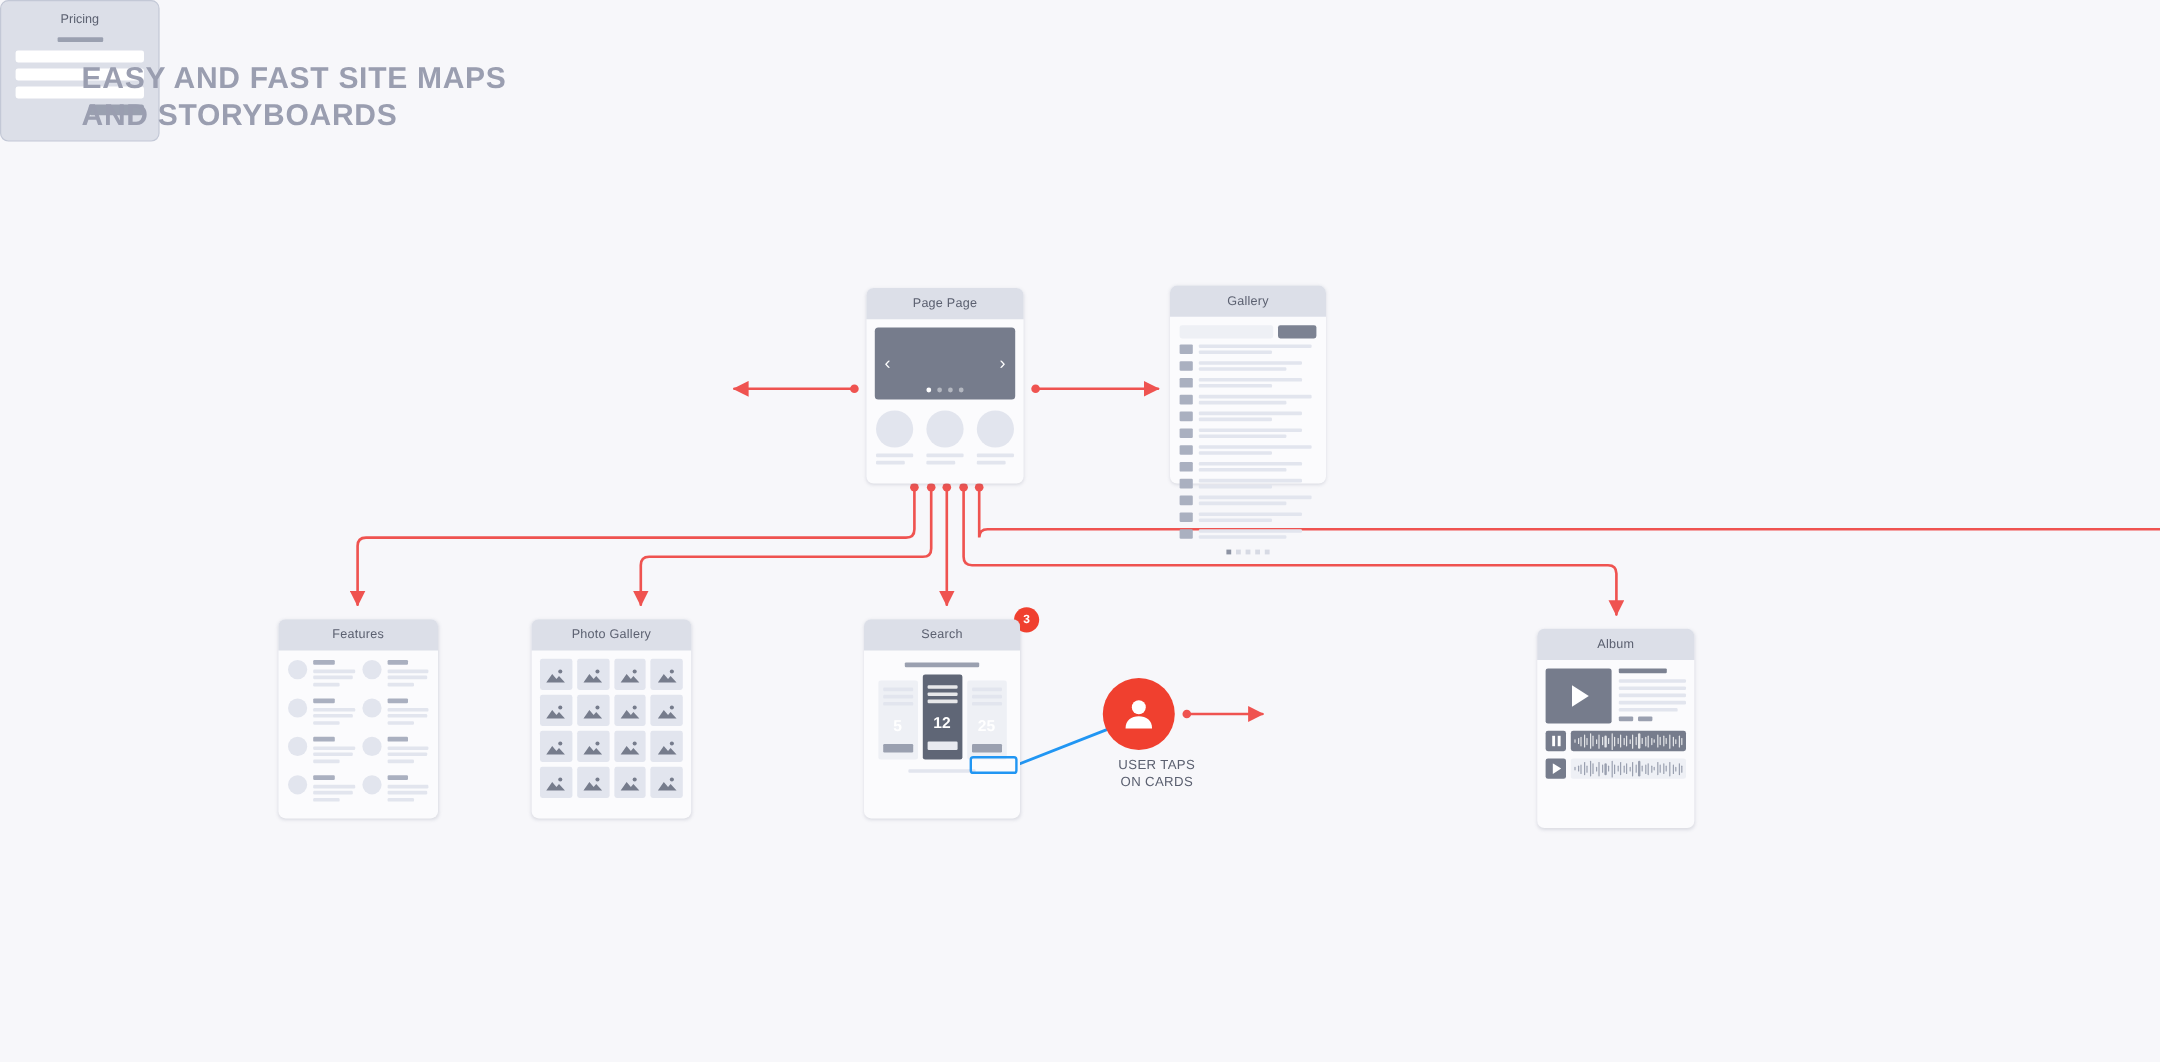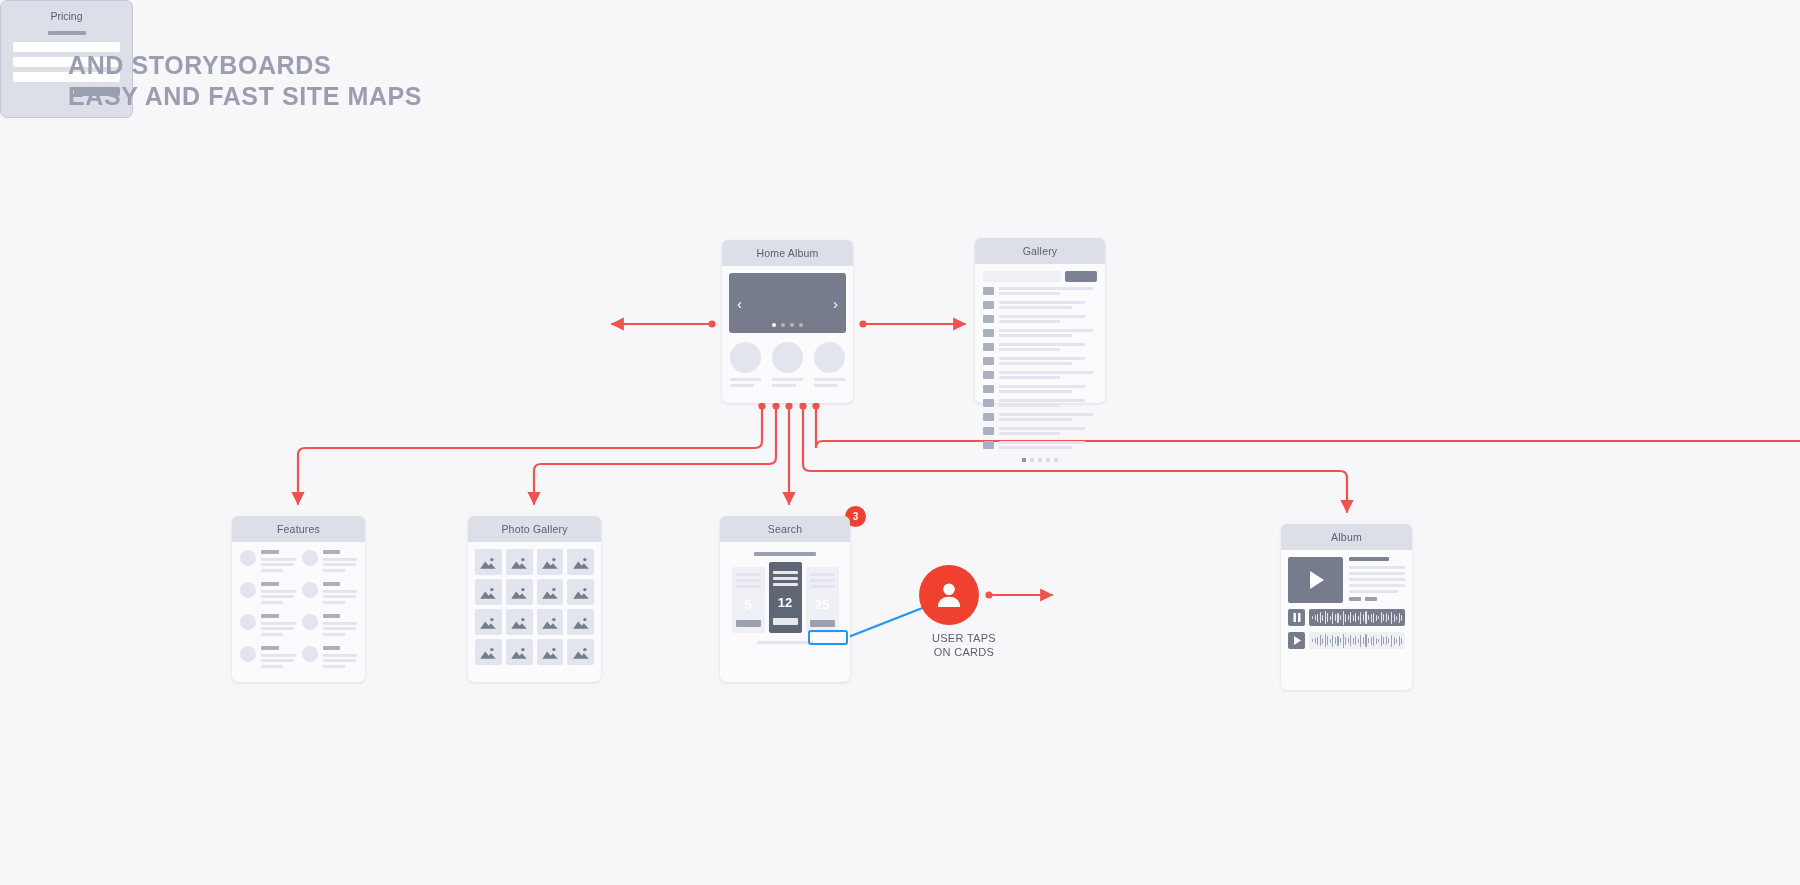--- a/index.html
+++ b/index.html
@@ -113,21 +113,21 @@
   #features-card { left: 232px; top: 516px; width: 133px; height: 166px; }
   #features-grid { display: grid; grid-template-columns: 1fr 1fr;
                    gap: 8px 6px; padding: 8px; }
   .feat { display: flex; gap: 5px; }
   .feat .circ { width: 16px; height: 16px; border-radius: 50%;
                 background: #e2e5ee; flex: none; }
   .feat .lines { flex: 1; }
   .feat .lines .bar { margin-bottom: 2.5px; }
 
   
-  #gallery-card { left: 468px; top: 516px; width: 133px; height: 166px; }
+  #gallery-card { left: 443px; top: 516px; width: 133px; height: 166px; }
   #gallery-grid { display: grid; grid-template-columns: repeat(4, 1fr);
                   gap: 4px; padding: 7px; }
   .ph { background: #e2e5ee; border-radius: 2px; height: 26px;
         position: relative; }
   .ph svg { position: absolute; left: 50%; top: 54%;
             transform: translate(-50%,-50%); }
 
   
   #pricing-card { left: 720px; top: 516px; width: 130px; height: 166px; }
   #pricing-badge {
@@ -225,22 +225,22 @@
   .wavebars i { display: block; width: 1.5px; border-radius: 1px; }
   .track.playing .wavebars i { background: #ffffff; opacity: .8; }
   .track.idle .wavebars i { background: #9aa0b0; }
 </style>
 </head>
 <body>
 
 <div id="canvas">
 
   <div class="title-block">
+    <div>EASY AND FAST SITE MAPS</div>
     <div>AND STORYBOARDS</div>
-    <div>EASY AND FAST SITE MAPS</div>
   </div>
 
   <svg id="wires">
     <defs>
       <marker id="ah" viewBox="0 0 10 10" refX="9" refY="5" markerWidth="6" markerHeight="6" orient="auto-start-reverse">
         <path d="M0,0 L10,5 L0,10 z" fill="#ef5350"></path>
       </marker>
     </defs>
     <g fill="none" stroke="#ef5350" stroke-width="2.2" stroke-linecap="round">
 
@@ -271,21 +271,21 @@
 
     <g fill="none" stroke="#ef5350" stroke-width="2.2" stroke-linecap="round">
       <line x1="989" y1="595" x2="1052" y2="595" marker-end="url(#ah)"></line>
       <circle cx="989" cy="595" r="3.6" fill="#ef5350" stroke="none"></circle>
     </g>
   </svg>
 
 
   <div class="card" id="home-card">
     <div class="card-head">
-      <span class="card-title">Home Album</span>
+      <span class="card-title">Page Page</span>
     </div>
     <div class="card-body" style="padding:7px 0 0 0;">
       <div id="home-hero">
         <span class="chev left">‹</span>
         <span class="chev right">›</span>
         <div class="dots">
           <i class="on"></i>
           <i></i>
           <i></i>
           <i></i>

